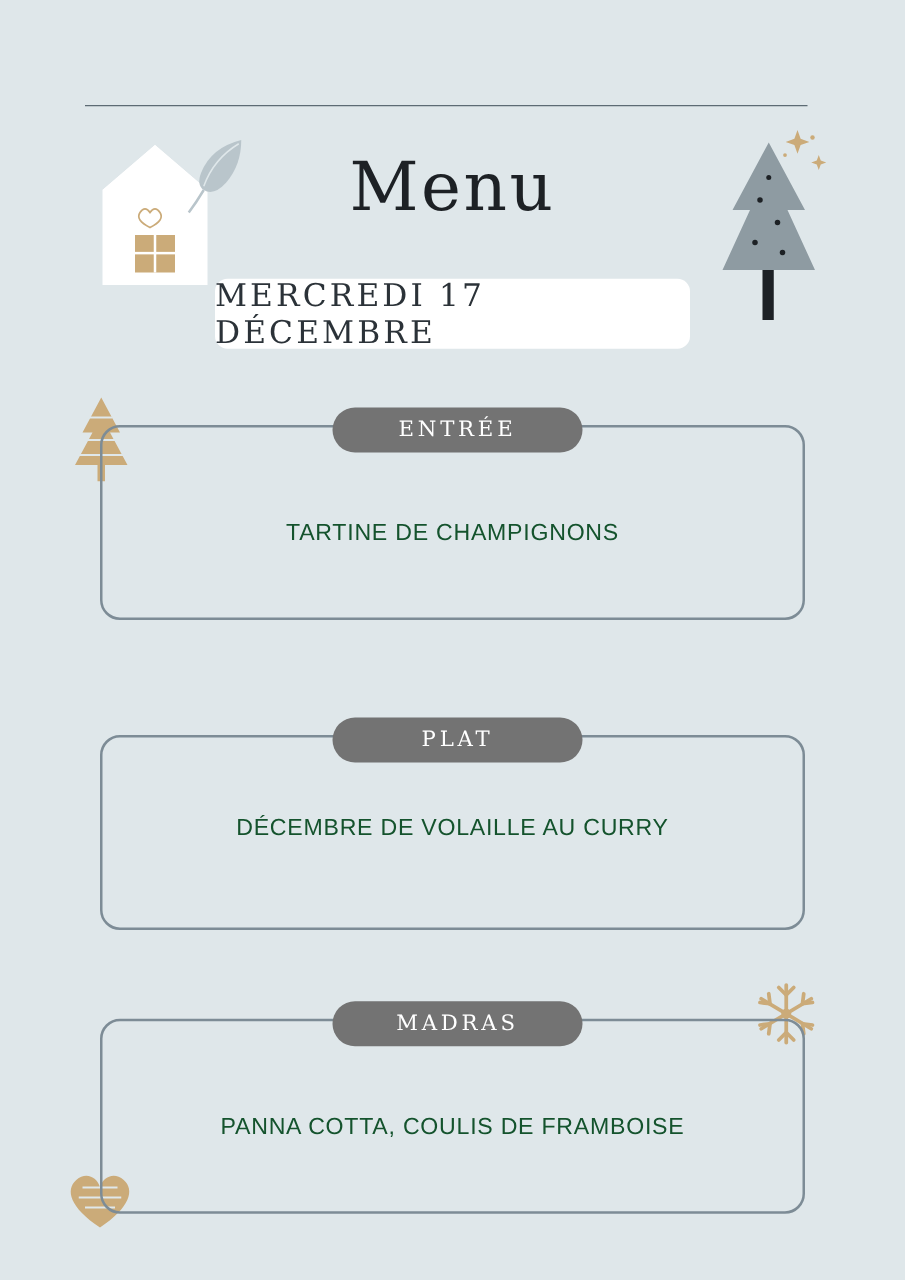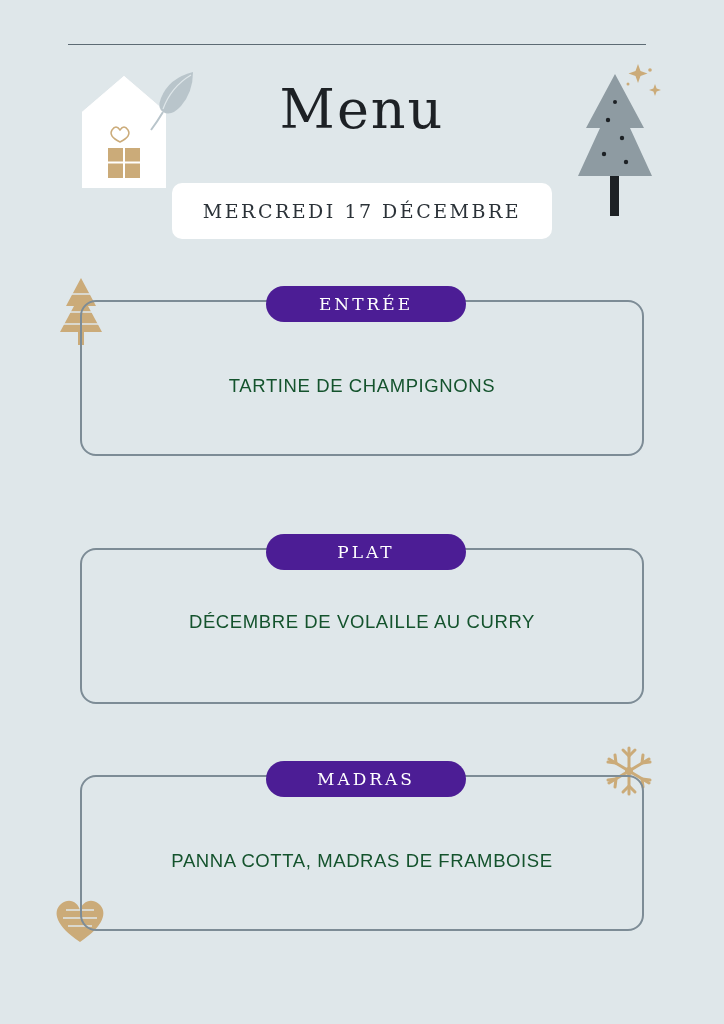--- a/index.html
+++ b/index.html
@@ -11,20 +11,21 @@
     height: 1024px;
     background: #dfe7ea;
     font-family: "Liberation Sans", sans-serif;
     position: relative;
     overflow: hidden;
   }
 
   .page {
     position: absolute;
     inset: 0;
+    margin-top: 40px;
   }
 
   
   .top-rule {
     position: absolute;
     left: 68px;
     top: 44px;
     width: 578px;
     height: 1px;
     background: #5d6b74;
@@ -52,21 +53,21 @@
     width: 380px;
     height: 56px;
     background: #ffffff;
     border-radius: 10px;
     display: flex;
     align-items: center;
     justify-content: center;
   }
   .date-pill-text {
     font-family: "DejaVu Serif", "Liberation Serif", serif;
-    font-size: 19px;
+    font-size: 25px;
     letter-spacing: 2.5px;
     color: #2b3238;
   }
 
   
   .course {
     position: absolute;
     left: 80px;
     width: 566px;
   }
@@ -79,21 +80,21 @@
     border: 2px solid #7d8c96;
     border-radius: 16px;
     background: transparent;
   }
   .course-label {
     position: absolute;
     left: 186px;
     top: 0;
     width: 200px;
     height: 36px;
-    background: #4c1d95;
+    background: #737373;
     border-radius: 18px;
     display: flex;
     align-items: center;
     justify-content: center;
     z-index: 3;
   }
   .course-label span {
     font-family: "DejaVu Serif", "Liberation Serif", serif;
     font-size: 17px;
     letter-spacing: 3px;
@@ -242,17 +243,17 @@
       <div class="line">DÉCEMBRE DE VOLAILLE AU CURRY</div>
     </div>
   </div>
 
   <div class="course" id="course-2">
     <div class="course-box"></div>
     <div class="course-label">
       <span>MADRAS</span>
     </div>
     <div class="course-items">
-      <div class="line">PANNA COTTA, MADRAS DE FRAMBOISE</div>
+      <div class="line">PANNA COTTA, COULIS DE FRAMBOISE</div>
     </div>
   </div>
 
 </div>
 
 </body></html>

